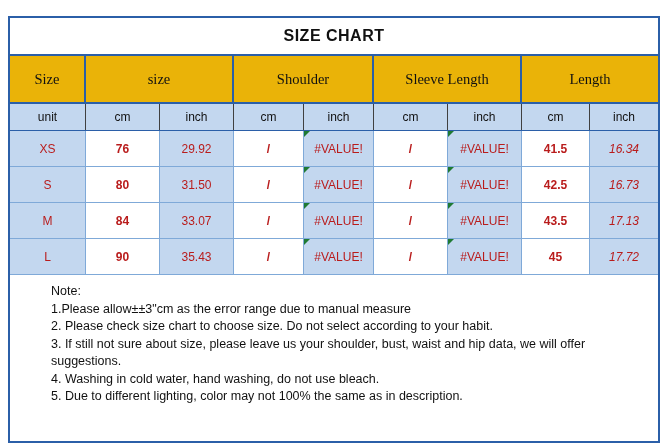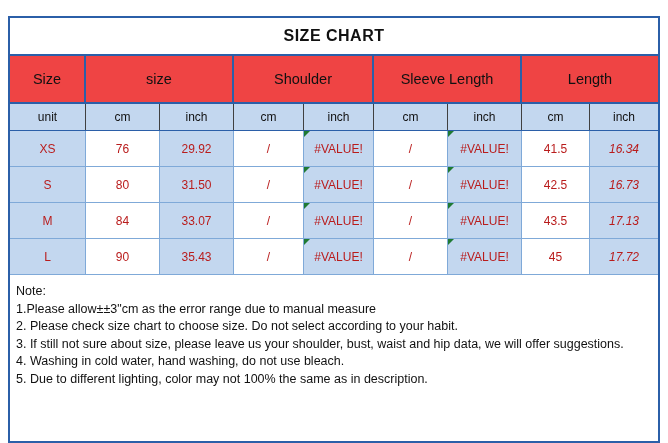--- a/index.html
+++ b/index.html
@@ -37,21 +37,22 @@
     font-size: 16px;
     font-weight: bold;
     letter-spacing: 0.5px;
     color: #111111;
   }
   
   .group-row {
     height: 46px;
     display: flex;
     border-bottom: 2px solid #2b5fa8;
-    background: #ef4444;
+    background: #eab308;
+    font-family: Liberation Serif, serif;
   }
   .group-cell {
     display: flex;
     align-items: center;
     justify-content: center;
     font-size: 14.5px;
     color: #111111;
     box-sizing: border-box;
     position: relative;
   }
@@ -88,21 +89,21 @@
   .c2 { width: 74px; }
   .c3 { width: 70px; }
   .c4 { width: 70px; }
   .c5 { width: 74px; }
   .c6 { width: 74px; }
   .c7 { width: 68px; }
   .c8 { width: 68px; }
 
   
   .tint { background: #c3d7ef; }
-  .plain { background: #ffffff; }
+  .plain { background: #ffffff; font-weight: bold; }
 
   
   .data-row {
     height: 35px;
     display: flex;
     border-bottom: 1px solid #7fa9d8;
   }
   .data-row:last-of-type { border-bottom: 2px solid #2b5fa8; }
   .cell {
     display: flex;
@@ -121,20 +122,21 @@
     left: 0;
     top: 0;
     border-top: 6px solid #1f7a33;
     border-right: 6px solid transparent;
   }
   
   .notes {
     padding: 8px 10px 0 6px;
     box-sizing: border-box;
     height: 146px;
+    margin-left: 35px;
   }
   .note-line {
     font-size: 12.5px;
     line-height: 17.5px;
     color: #111111;
     white-space: nowrap;
   }
   .note-line.wrap { white-space: normal; }
 </style>
 </head>

